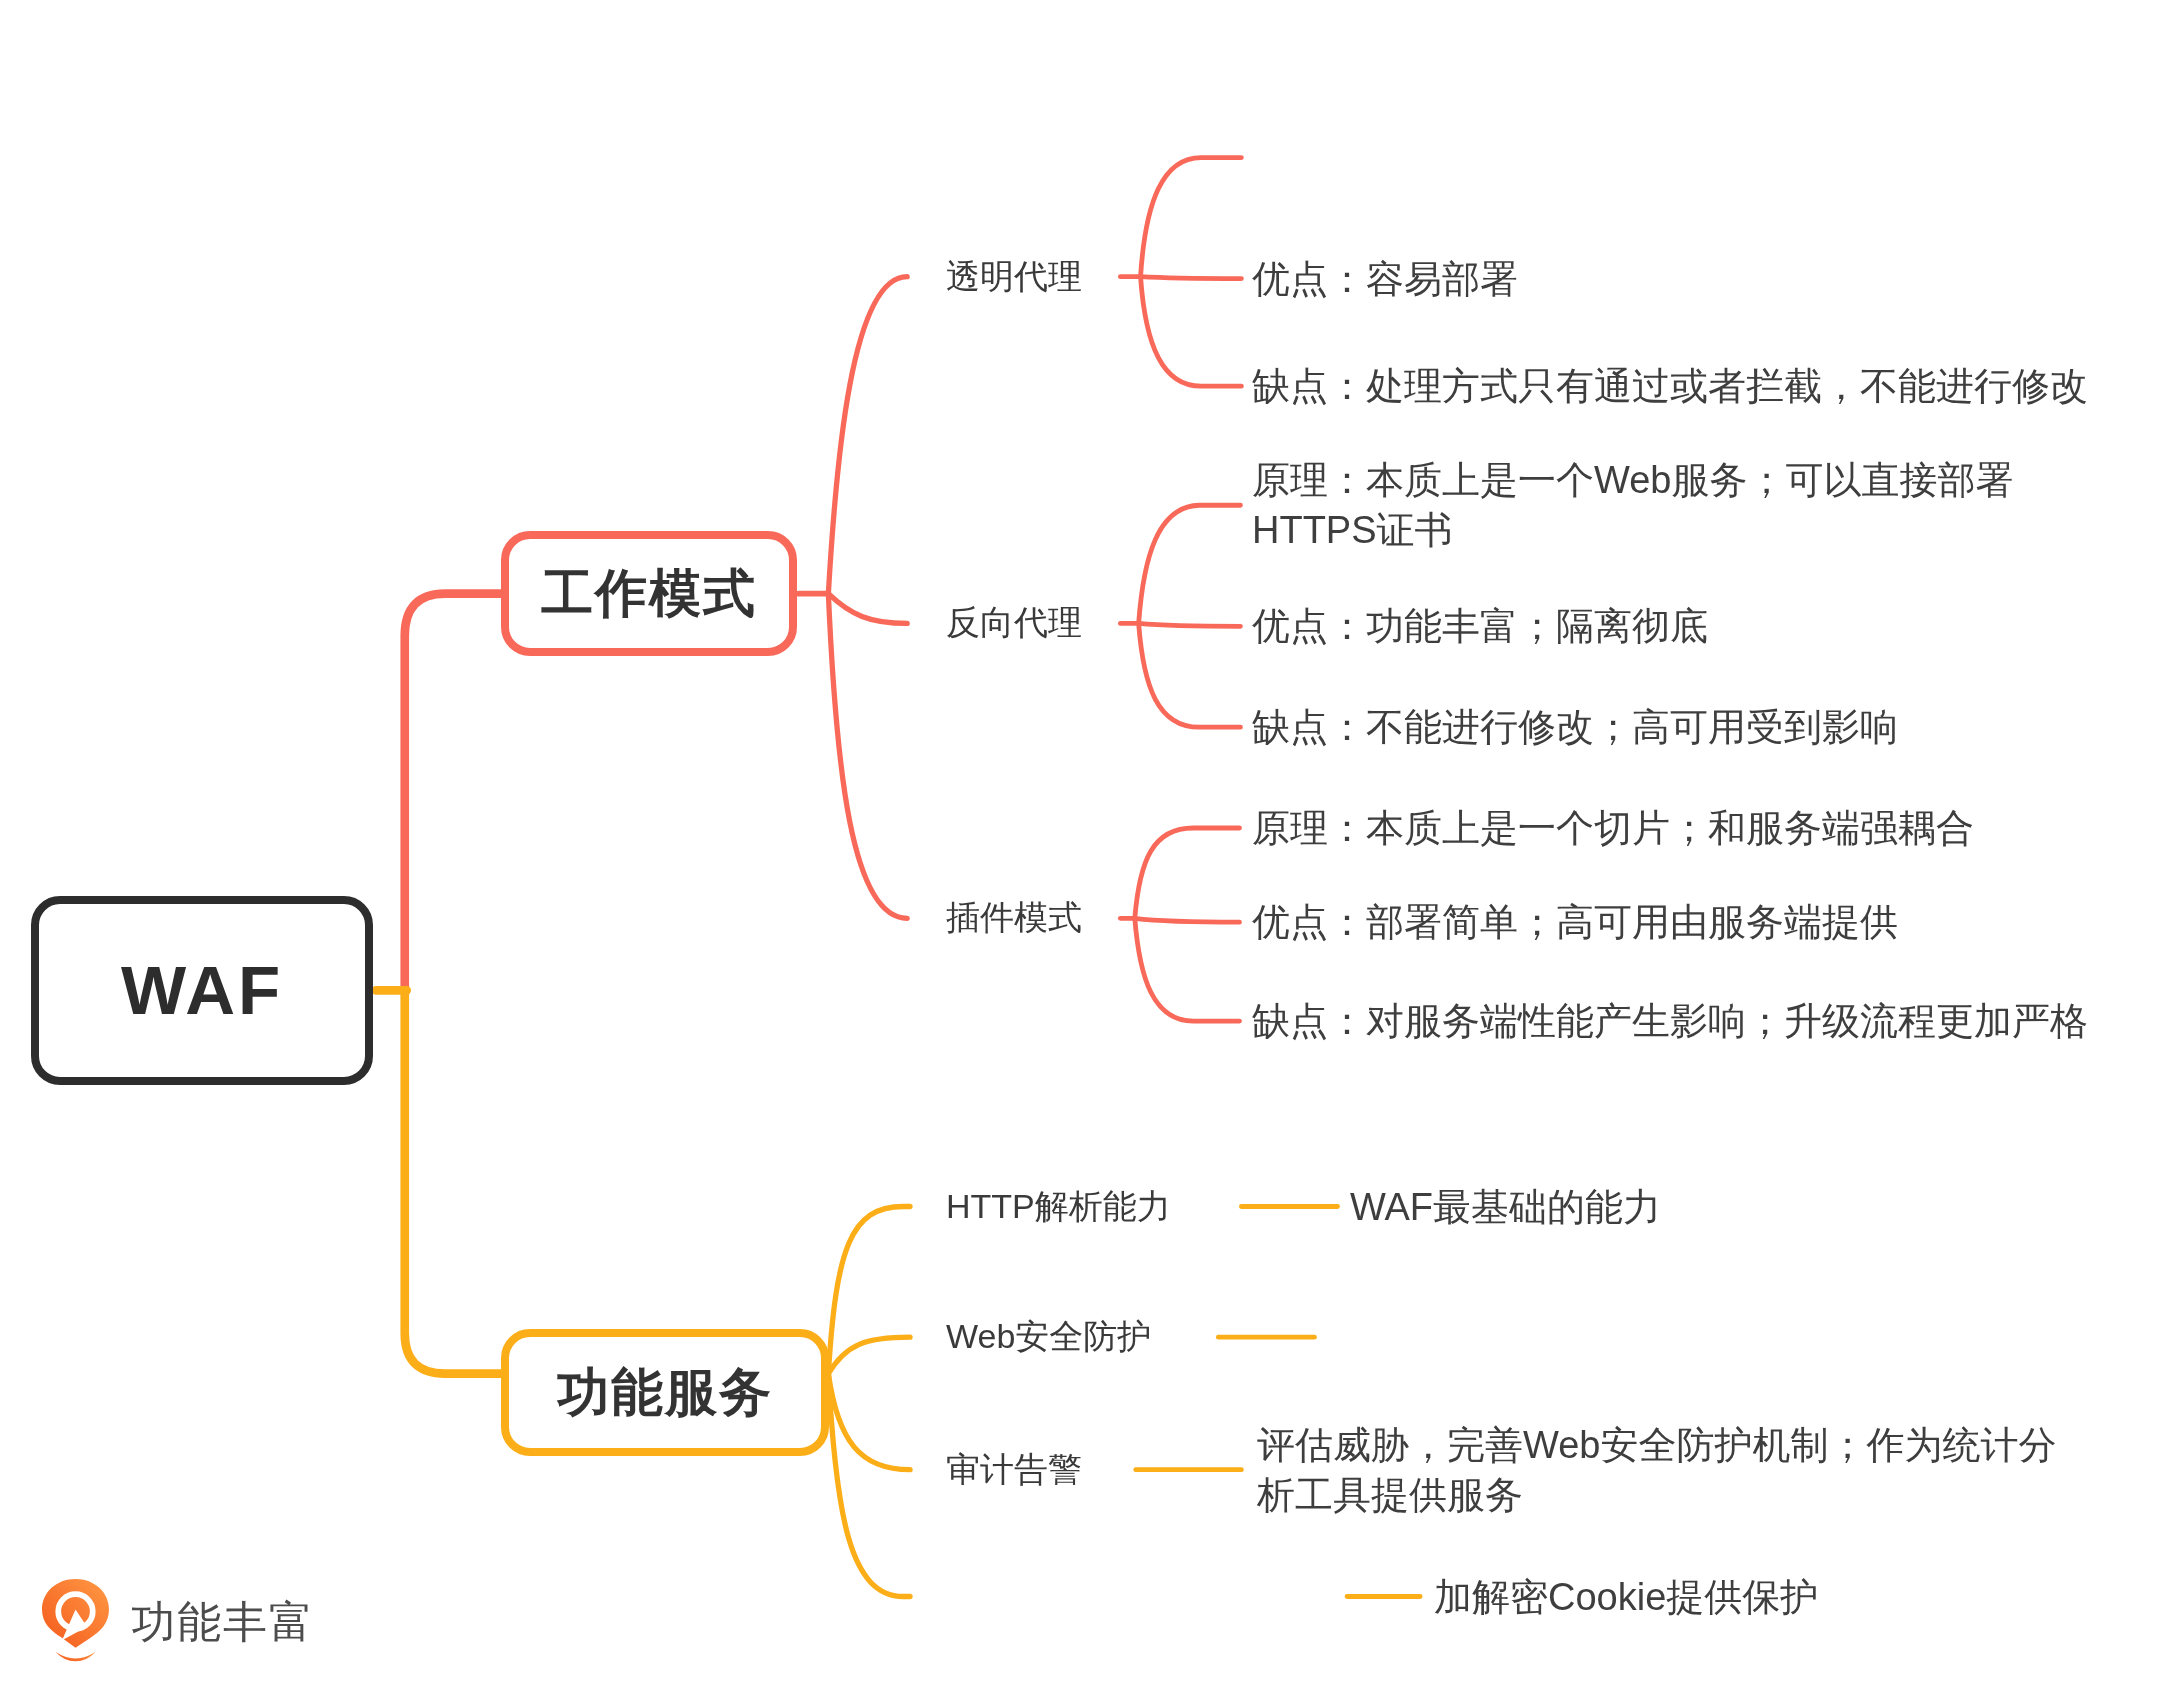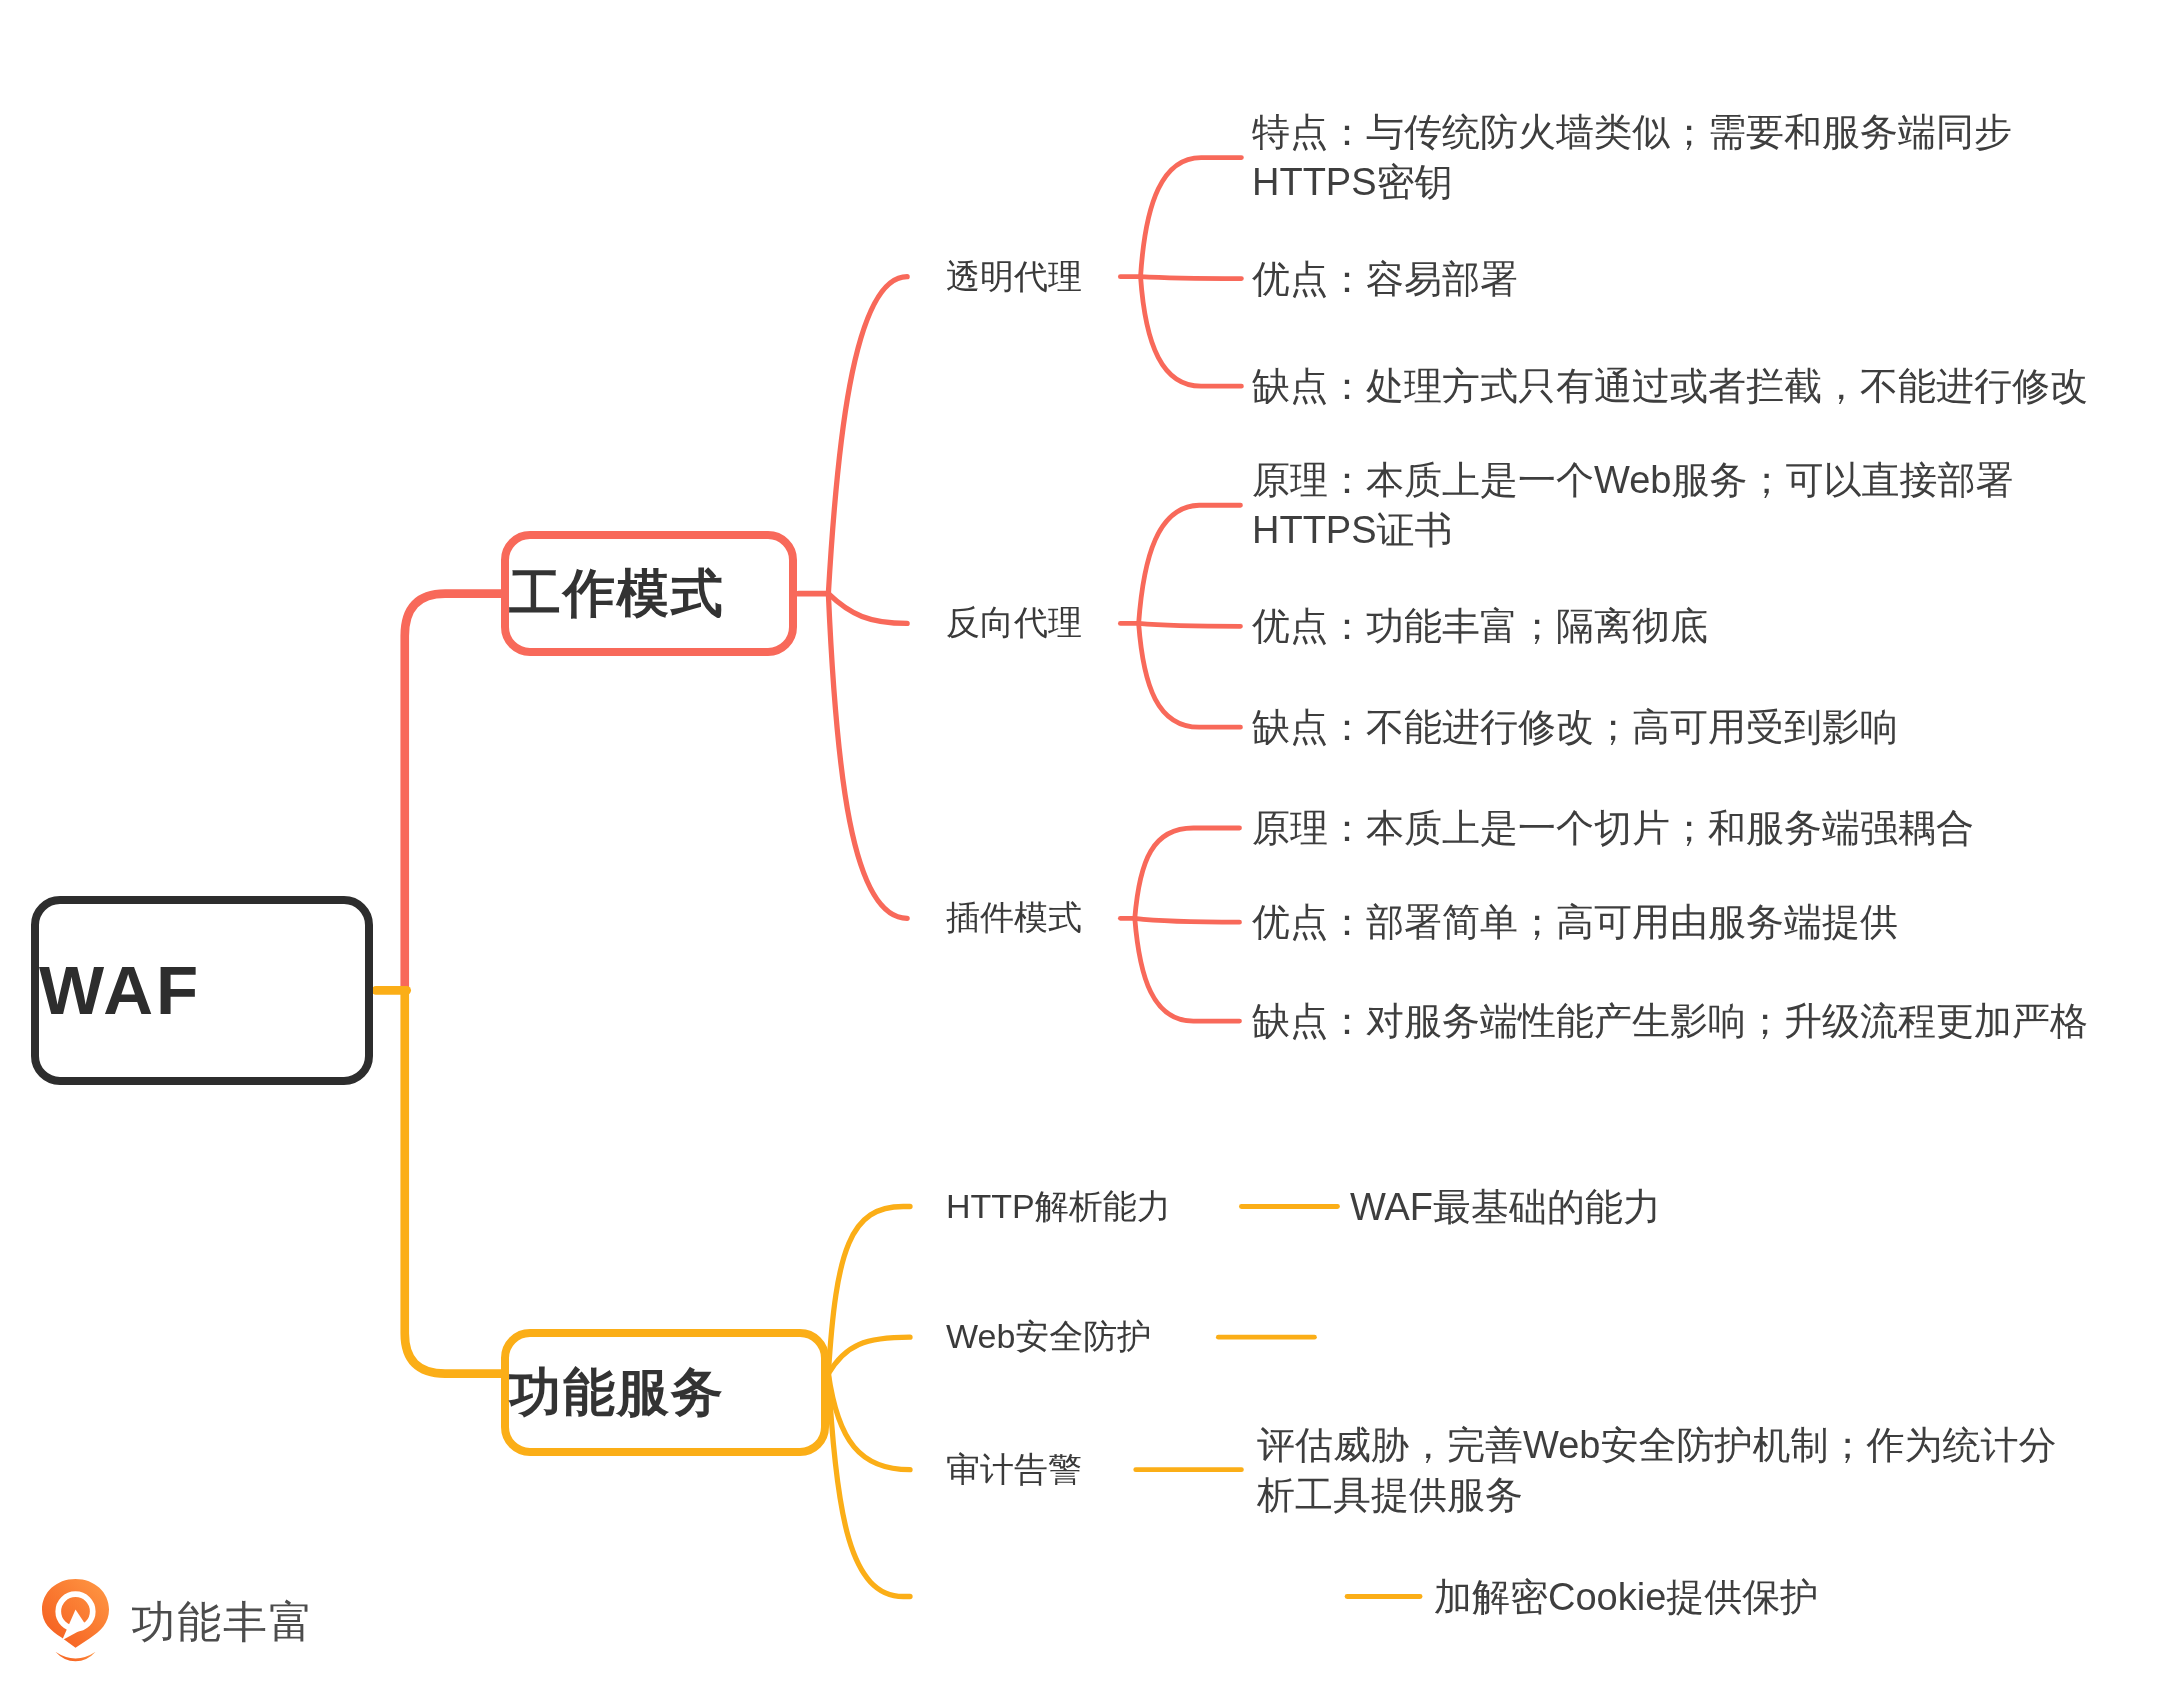--- a/index.html
+++ b/index.html
@@ -6,21 +6,21 @@
   #canvas{
     position:relative;
     width:2162px;height:1706px;
     background:#ffffff;
     overflow:hidden;
     font-family:"Liberation Sans","DejaVu Sans",sans-serif;
   }
   #wires{position:absolute;left:0;top:0;width:2162px;height:1706px;}
   .node-box{
     position:absolute;
-    display:flex;align-items:center;
+    display:flex;align-items:center;justify-content:center;
     background:#ffffff;
     box-sizing:border-box;
     border-radius:29px;
   }
   .root-box{
     left:31px;top:896px;width:342px;height:189px;
     border:8.6px solid #2d2d2d;
     font-size:69px;font-weight:800;letter-spacing:2.9px;color:#2d2d2d;
   }
   .branch-box{
@@ -102,21 +102,20 @@
     <span>工作模式</span>
   </div>
   <div class="node-box branch-box box-func">
     <span>功能服务</span>
   </div>
 
   <div class="child-label" style="left:946px;top:277px">透明代理</div>
   <div class="child-label" style="left:946px;top:623px">反向代理</div>
   <div class="child-label" style="left:946px;top:918px">插件模式</div>
 
-  <div class="leaf" style="left:1252px;top:157px;width:778px">特点：与传统防火墙类似；需要和服务端同步HTTPS密钥</div>
   <div class="leaf one" style="left:1252px;top:279px">优点：容易部署</div>
   <div class="leaf one" style="left:1252px;top:386px">缺点：处理方式只有通过或者拦截，不能进行修改</div>
 
   <div class="leaf" style="left:1252px;top:505px;width:778px">原理：本质上是一个Web服务；可以直接部署HTTPS证书</div>
   <div class="leaf one" style="left:1252px;top:626px">优点：功能丰富；隔离彻底</div>
   <div class="leaf one" style="left:1252px;top:727px">缺点：不能进行修改；高可用受到影响</div>
 
   <div class="leaf one" style="left:1252px;top:828px">原理：本质上是一个切片；和服务端强耦合</div>
   <div class="leaf one" style="left:1252px;top:922px">优点：部署简单；高可用由服务端提供</div>
   <div class="leaf one" style="left:1252px;top:1021px">缺点：对服务端性能产生影响；升级流程更加严格</div>

